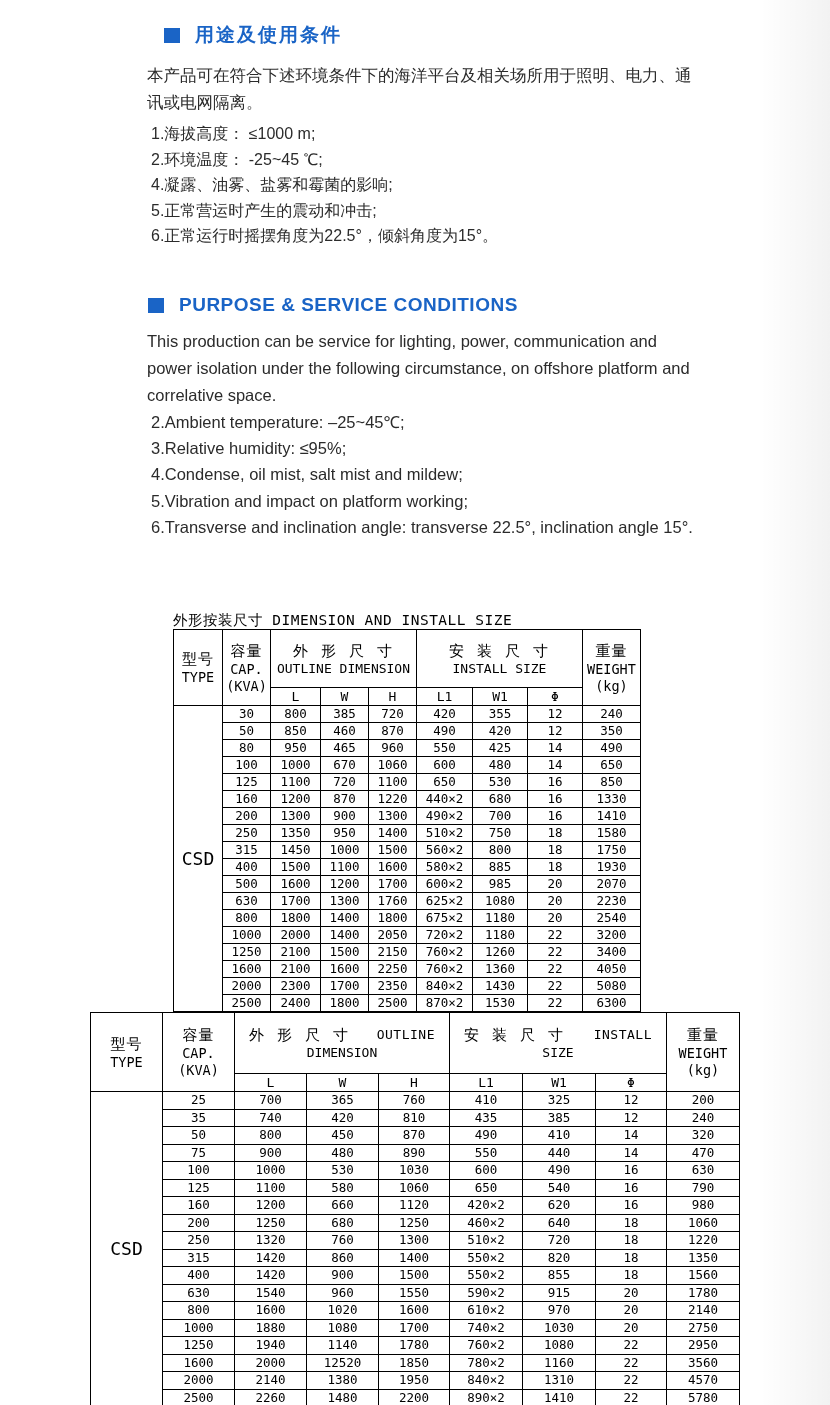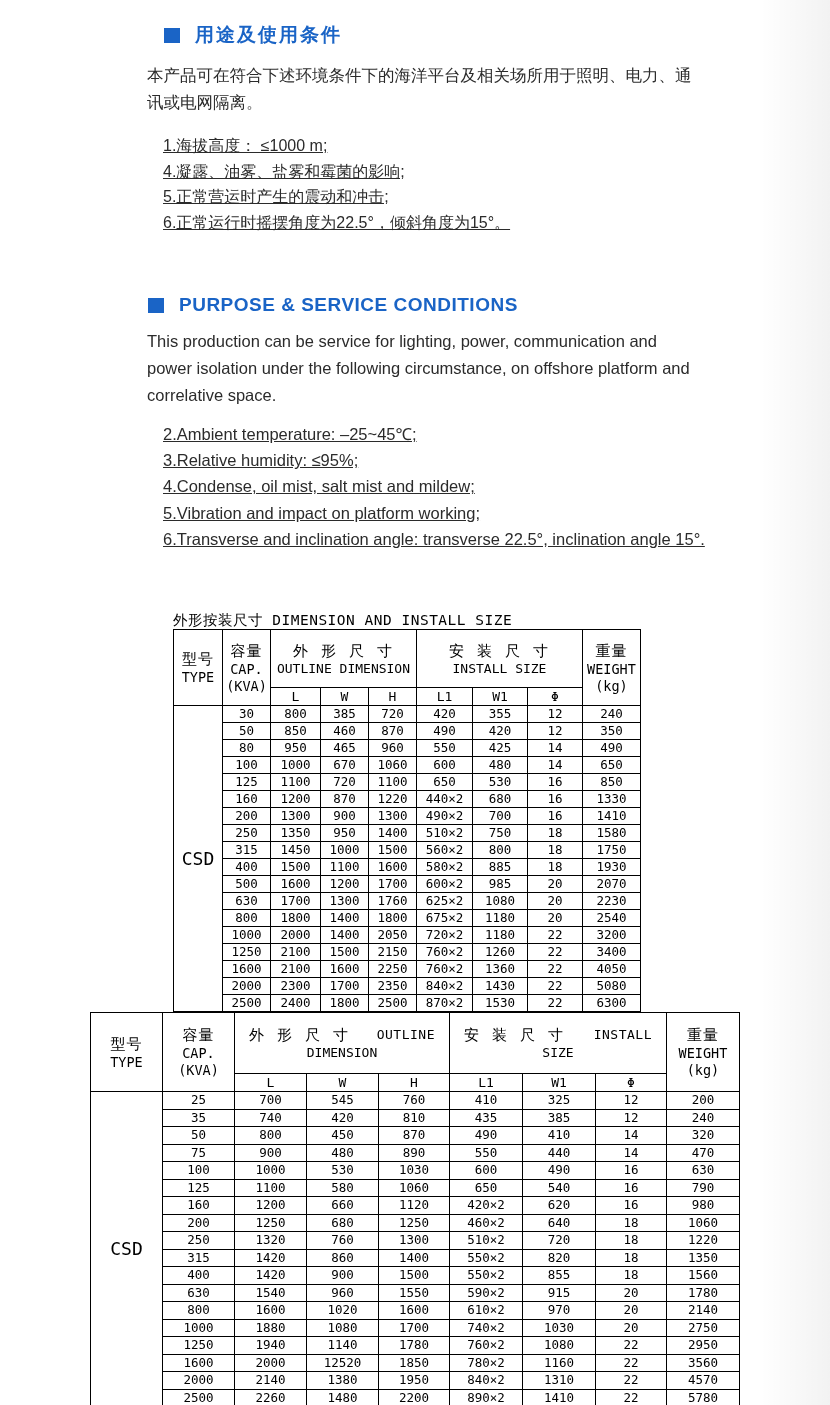--- a/index.html
+++ b/index.html
@@ -13,21 +13,21 @@
     background:linear-gradient(to right,rgba(0,0,0,0),rgba(0,0,0,0.05));
     pointer-events:none;
   }
   
   .sec-head{position:absolute;display:flex;align-items:center;gap:15px;}
   .sq{width:16px;height:15px;background:#1a64c6;flex:0 0 auto;}
   .sec-head h2{margin:0;font-size:19px;font-weight:bold;color:#1a64c6;letter-spacing:0.5px;}
   .cn-head h2{letter-spacing:2px;}
   
   .para{position:absolute;left:147px;width:545px;font-size:16.5px;line-height:27px;margin:0;}
-  .plist{position:absolute;left:147px;margin:16px;padding:0;list-style:none;text-decoration:underline;}
+  .plist{position:absolute;left:147px;margin:4px;padding:0;list-style:none;}
   .plist li{display:block;font-size:16.5px;}
   .cn-list li{line-height:25.6px;font-size:16px;}
   .en-list li{line-height:26.2px;}
   
   .tblock{position:absolute;}
   .t1{left:173px;top:611px;}
   .t2{left:90px;top:1012px;}
   .tbl-title{
     font-family:"DejaVu Sans Mono",monospace;font-size:14.5px;color:#000;
     height:18px;line-height:18px;white-space:nowrap;letter-spacing:0.5px;
@@ -56,20 +56,21 @@
 
 <div class="page">
 
   <div class="sec-head cn-head" style="top:22px;left:148px;padding-left:16px;">
     <span class="sq"></span>
     <h2>用途及使用条件</h2>
   </div>
   <p class="para" style="top:62px;">本产品可在符合下述环境条件下的海洋平台及相关场所用于照明、电力、通讯或电网隔离。</p>
   <ul class="plist cn-list" style="top:117px;">
     <li>1.海拔高度： ≤1000 m;</li>
+    <li>2.环境温度： -25~45 ℃;</li>
     <li>4.凝露、油雾、盐雾和霉菌的影响;</li>
     <li>5.正常营运时产生的震动和冲击;</li>
     <li>6.正常运行时摇摆角度为22.5°，倾斜角度为15°。</li>
   </ul>
 
   <div class="sec-head" style="top:294px;left:148px;">
     <span class="sq"></span>
     <h2>PURPOSE &amp; SERVICE CONDITIONS</h2>
   </div>
   <p class="para" style="top:328px;">This production can be service for lighting, power, communication and power isolation under the following circumstance, on offshore platform and correlative space.</p>
@@ -366,21 +367,21 @@
           <th>L1</th>
           <th>W1</th>
           <th>Φ</th>
         </tr>
       </thead>
       <tbody>
           <tr>
             <td rowspan="18" class="type-cell">CSD</td>
             <td>25</td>
             <td>700</td>
-            <td>545</td>
+            <td>365</td>
             <td>760</td>
             <td>410</td>
             <td>325</td>
             <td>12</td>
             <td>200</td>
           </tr>
           <tr>
             <td>35</td>
             <td>740</td>
             <td>420</td>

